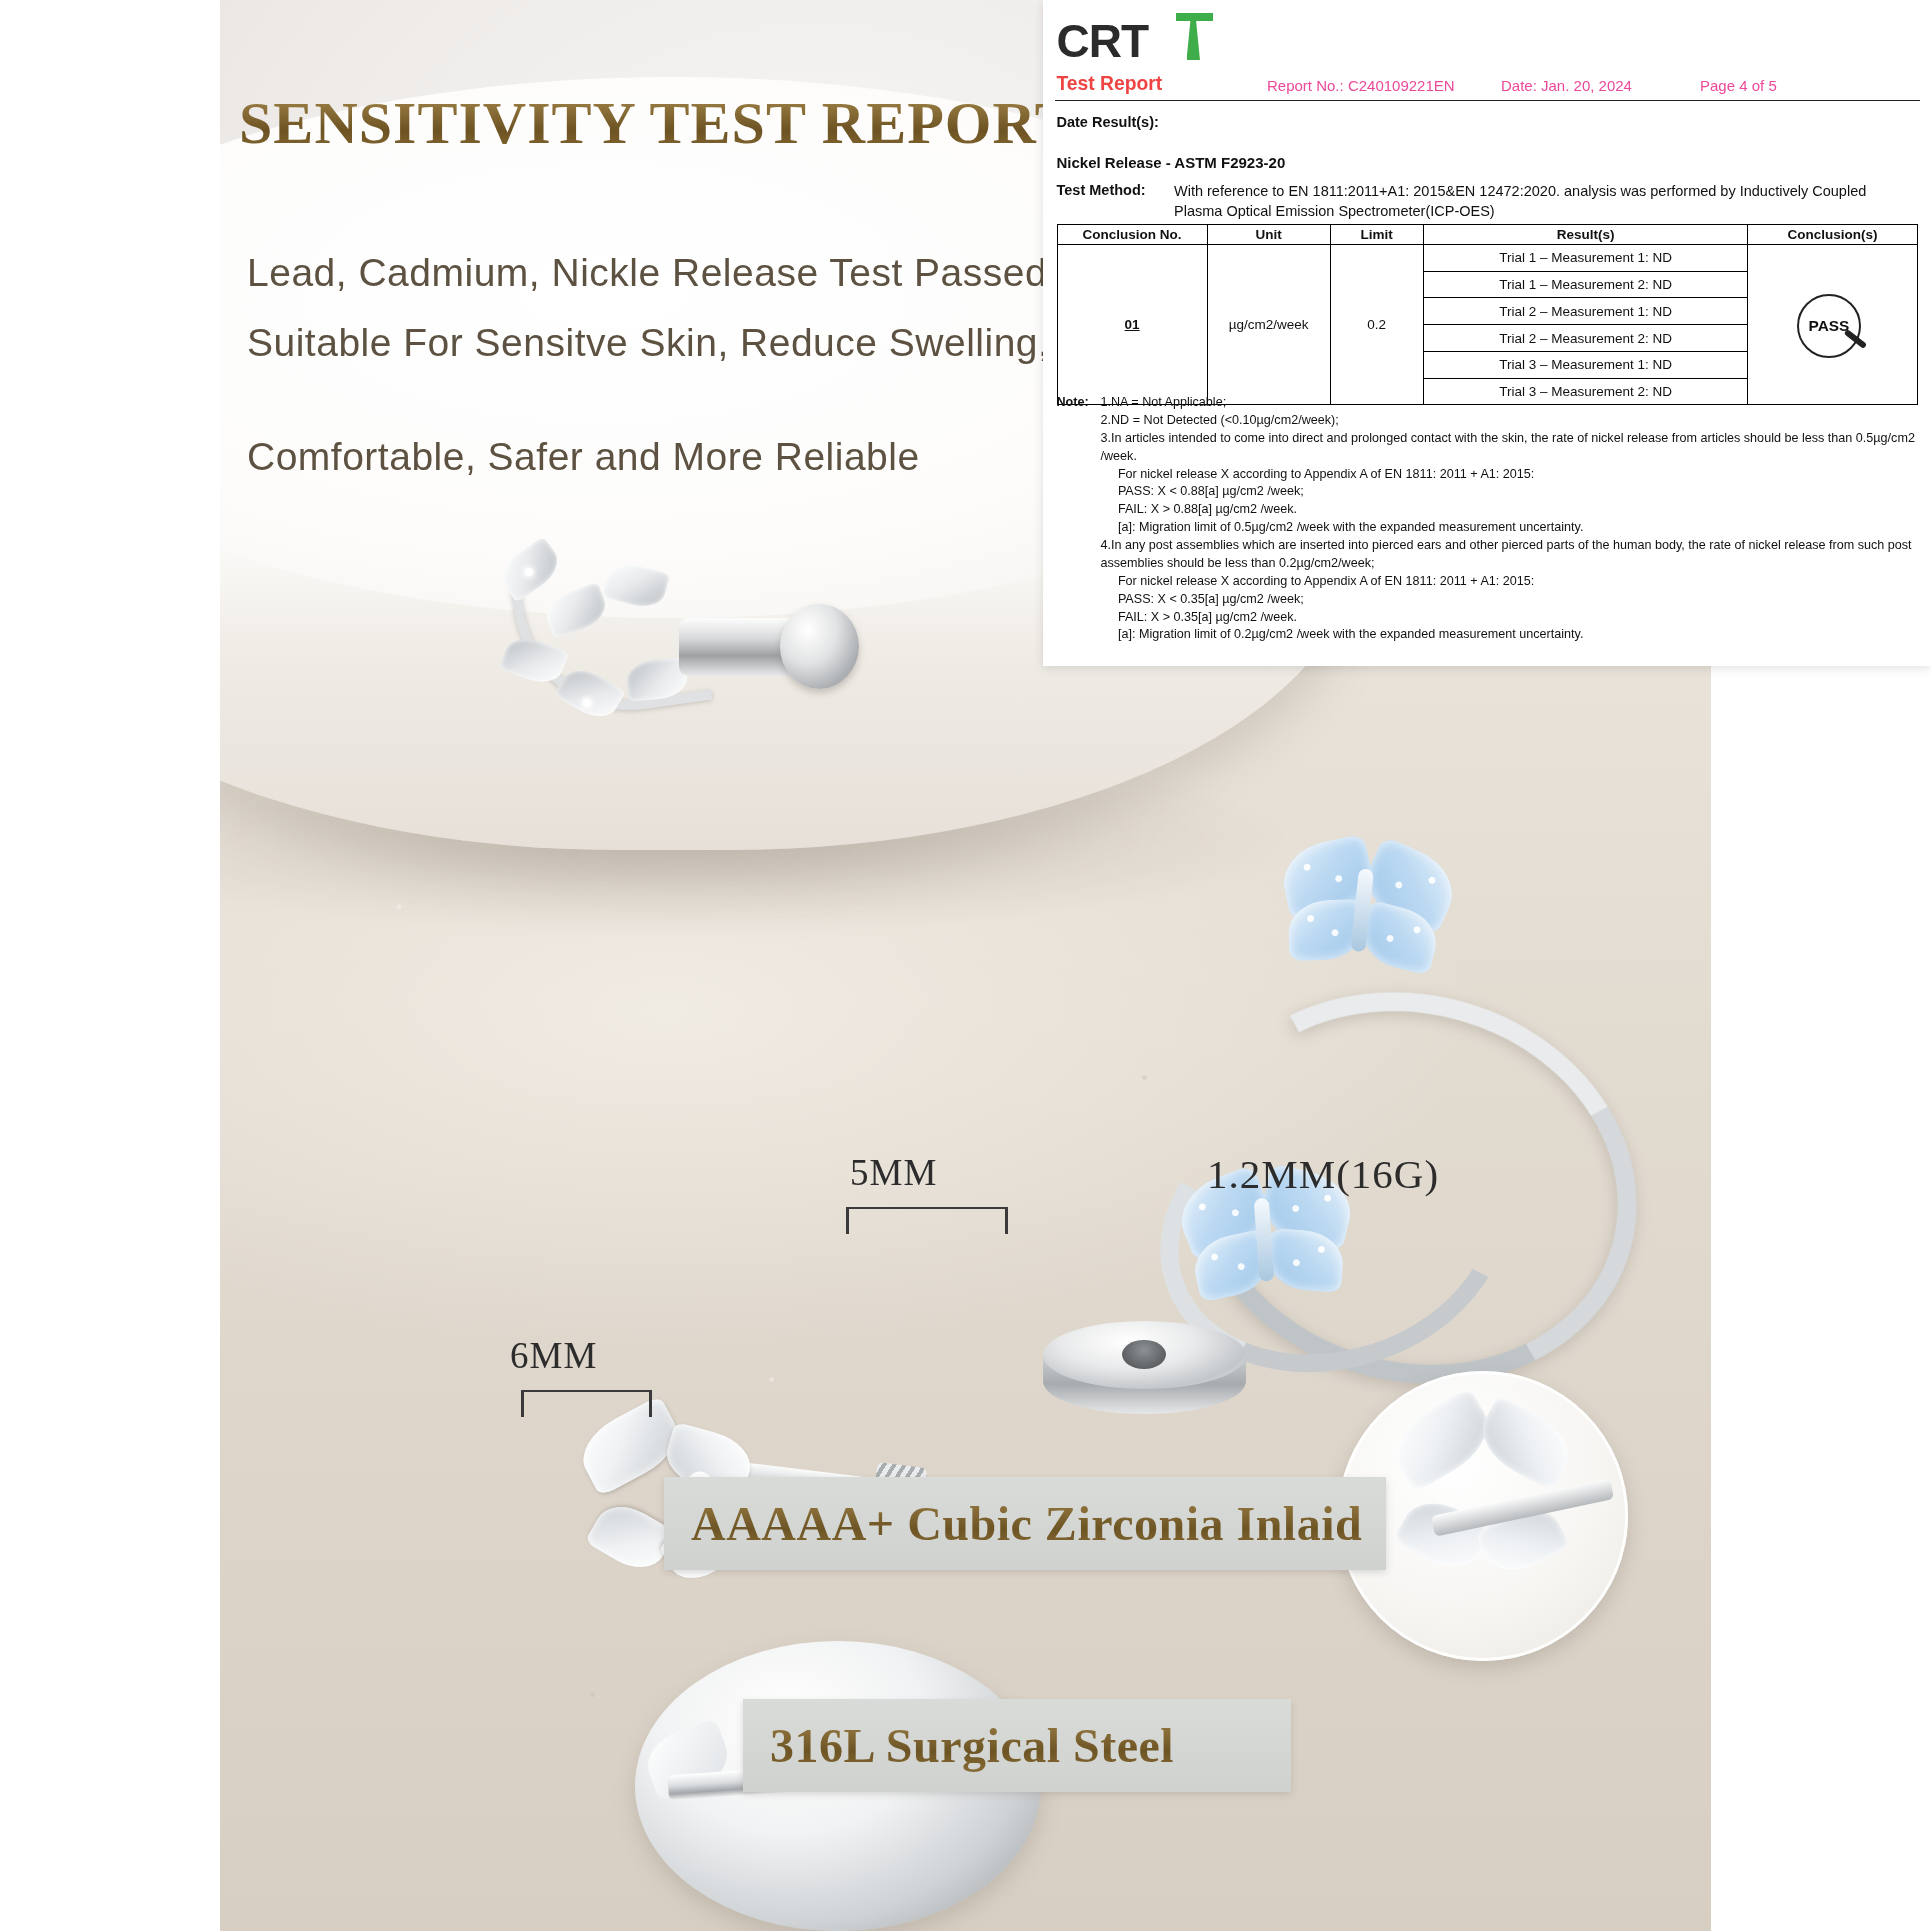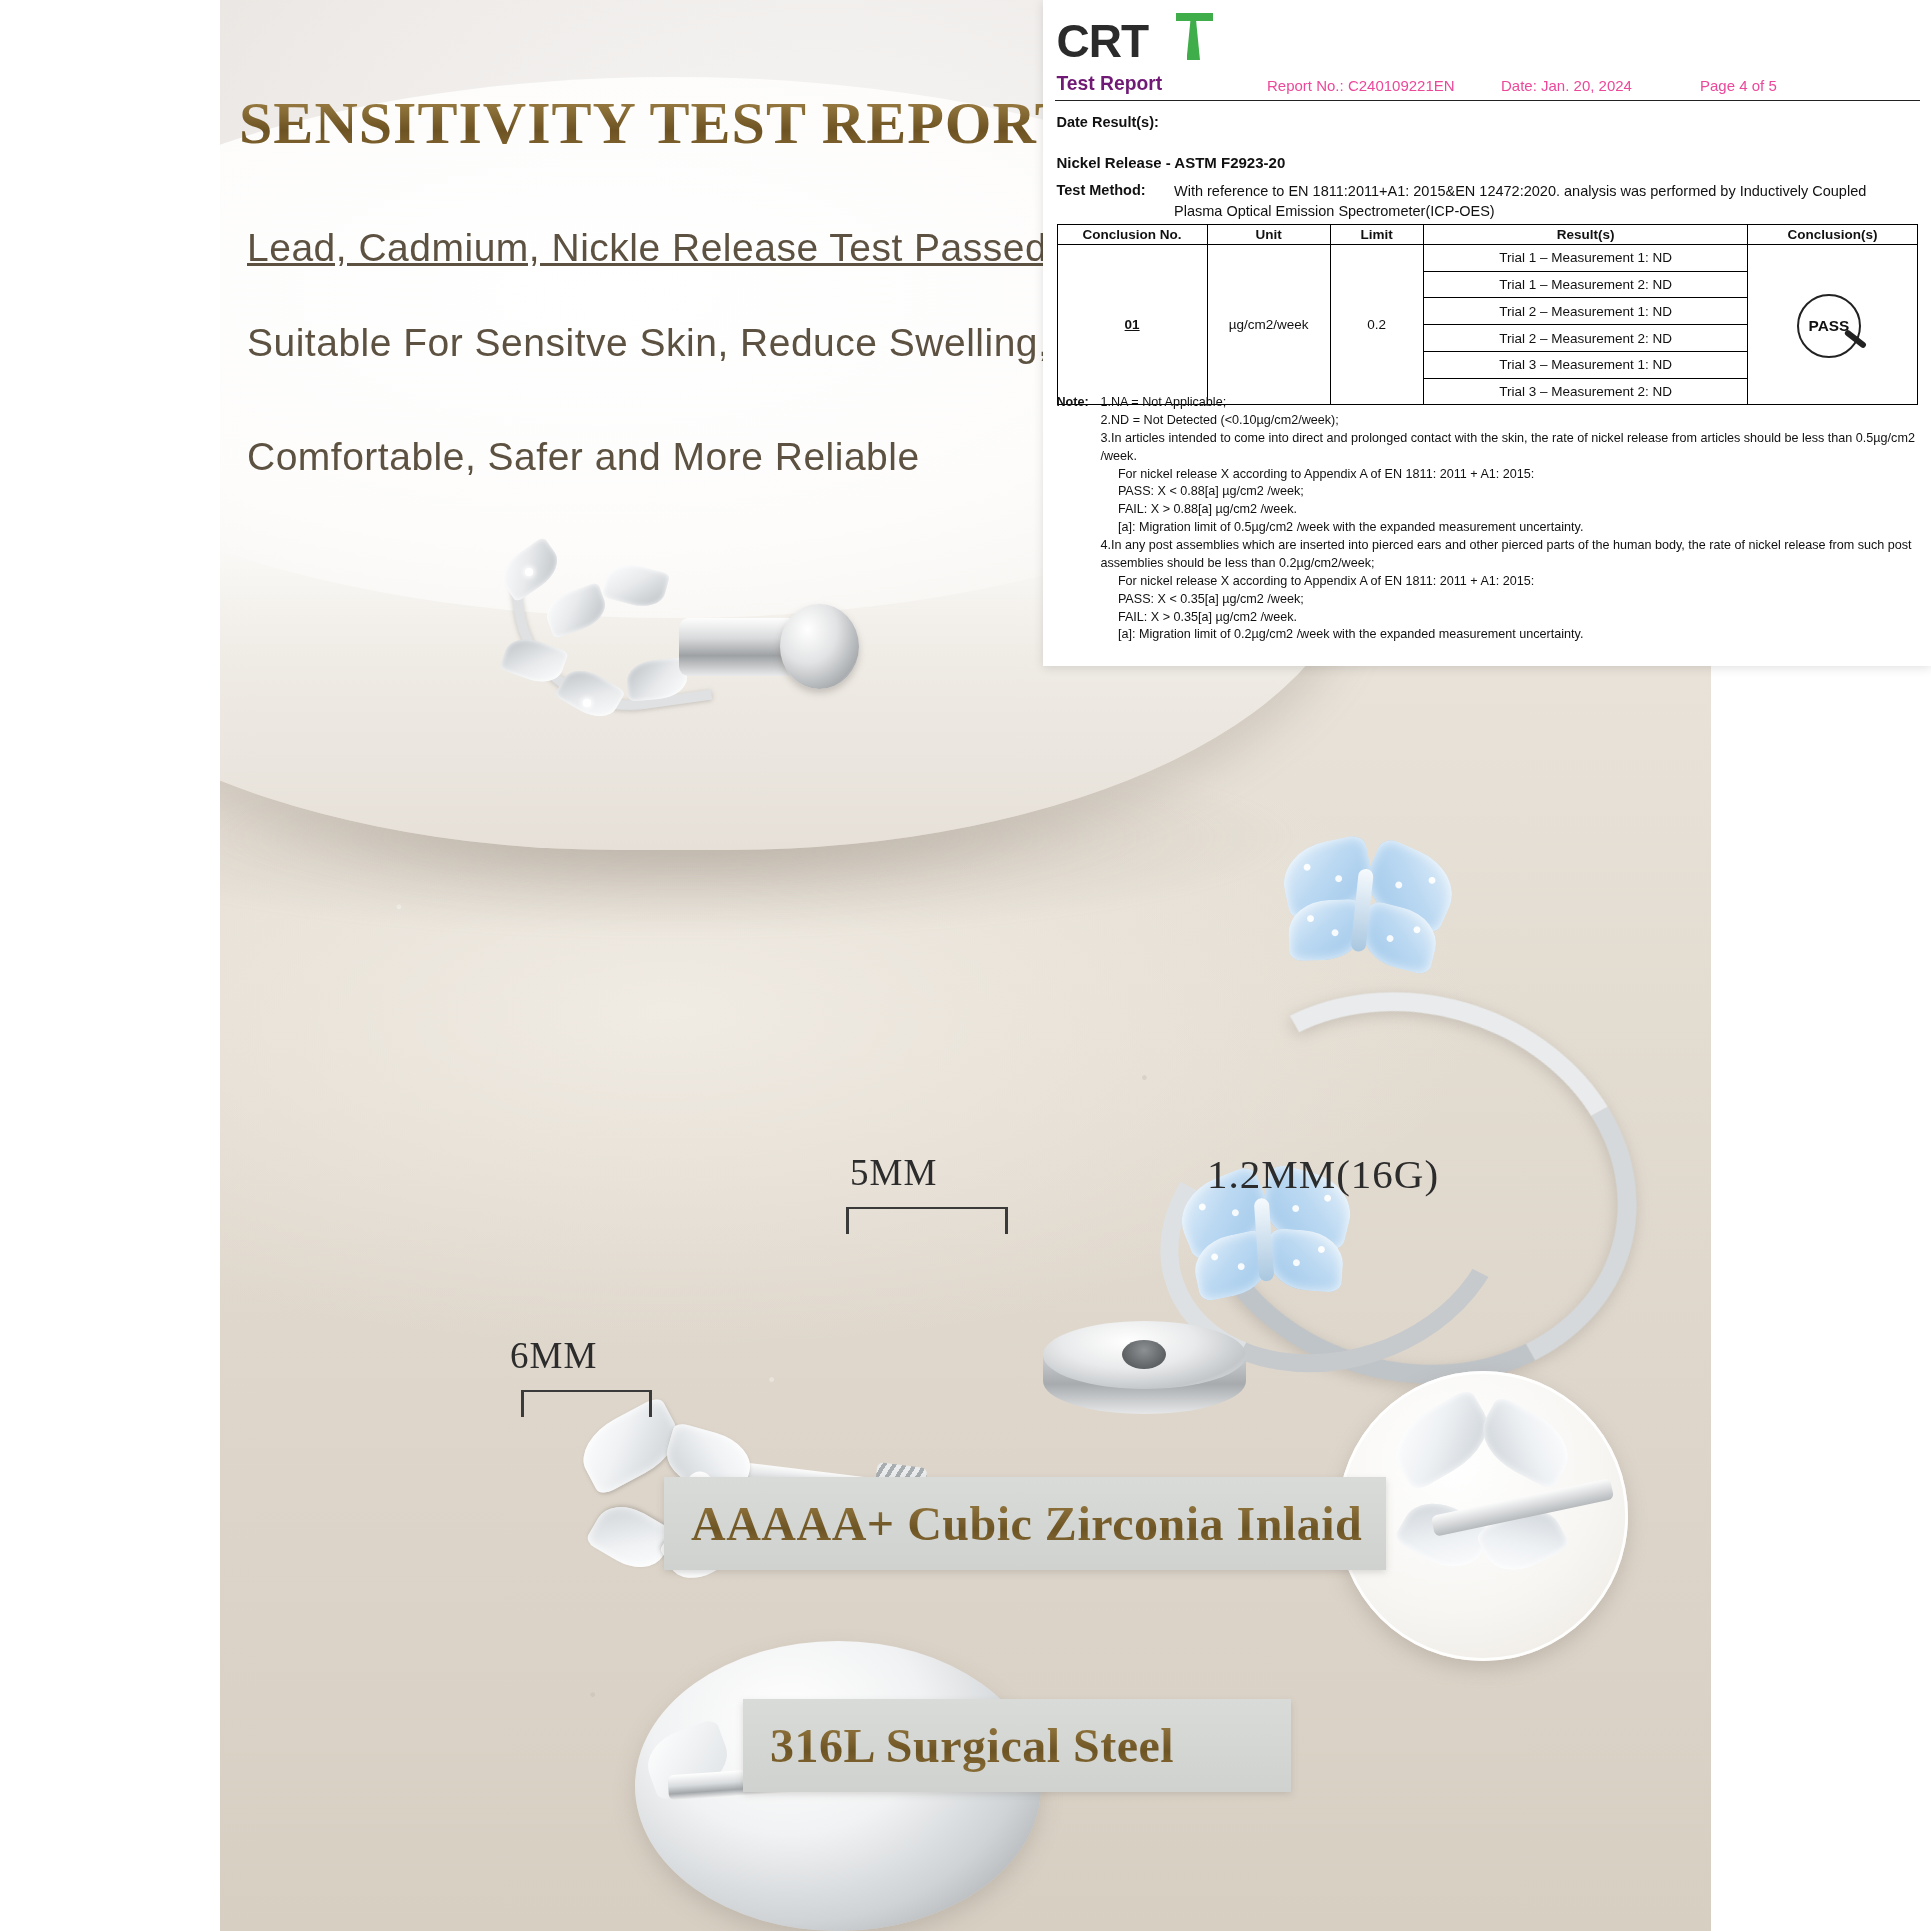--- a/index.html
+++ b/index.html
@@ -72,21 +72,21 @@
     white-space:nowrap;
   }
   .subline{
     position:absolute;left:247px;
     font-size:39px;
     color:#5d5241;
     letter-spacing:0.5px;
     line-height:1.22;
     max-width:1004px;
   }
-  .s1{top:224px;text-decoration:underline;}
+  .s1{top:249px;}
   .s2{top:319px;}
   .s3{top:433px;}
 
   
   .leaf-stud{position:absolute;left:270px;top:529px;width:348px;height:261px;}
   .bar{
     position:absolute;left:189px;top:89px;width:141px;height:58px;
     background:linear-gradient(180deg,#fdfdfd 0%, #d9dadb 35%, #9ea1a4 65%, #e9eaeb 100%);
     border-radius:9.7px;
   }
@@ -281,21 +281,21 @@
     position:absolute;left:129px;top:11.6px;width:44px;height:50px;
   }
   .flask:before{
     content:"";position:absolute;left:3.9px;top:1.9px;width:37px;height:7.7px;background:#3fae4a;
   }
   .flask:after{
     content:"";position:absolute;left:14.5px;top:7.7px;width:13.5px;height:41px;background:#3fae4a;
     clip-path:polygon(30% 0,70% 0,100% 100%,0 100%);
   }
   .cert-subtitle{
-    position:absolute;left:13.5px;top:73px;font-size:19.3px;font-weight:bold;color:#701a75;
+    position:absolute;left:13.5px;top:73px;font-size:19.3px;font-weight:bold;color:#ef4444;
   }
   .cert-meta{position:absolute;top:77px;font-size:15px;color:#ec4899;}
   .m-report{left:224px;}
   .m-date{left:458px;}
   .m-page{left:657px;}
   .cert-line{position:absolute;left:11.6px;top:100px;width:865px;height:1px;background:#222;}
   .cert-row{position:absolute;left:13.5px;font-size:14.5px;}
   .r-result{top:114px;font-weight:bold;}
   .r-nickel{top:154px;font-weight:bold;font-size:15px;}
   .r-method-k{top:182px;font-weight:bold;}

